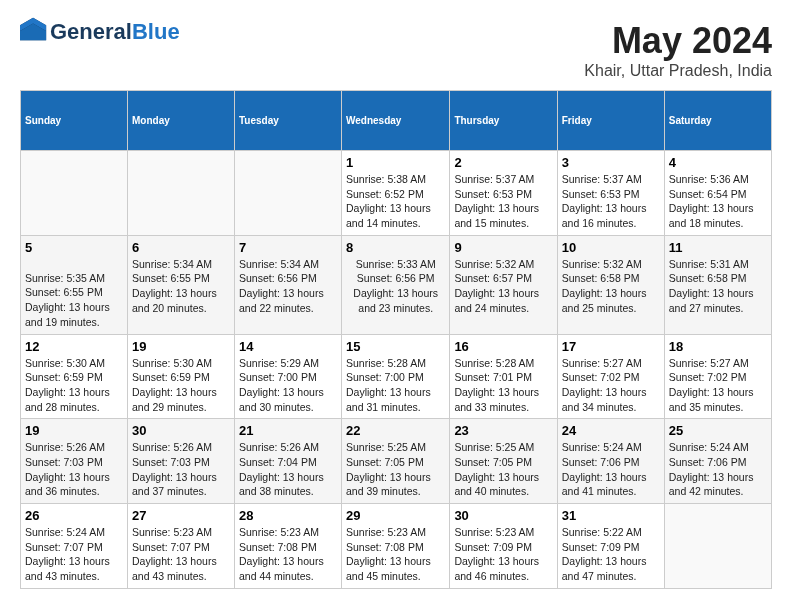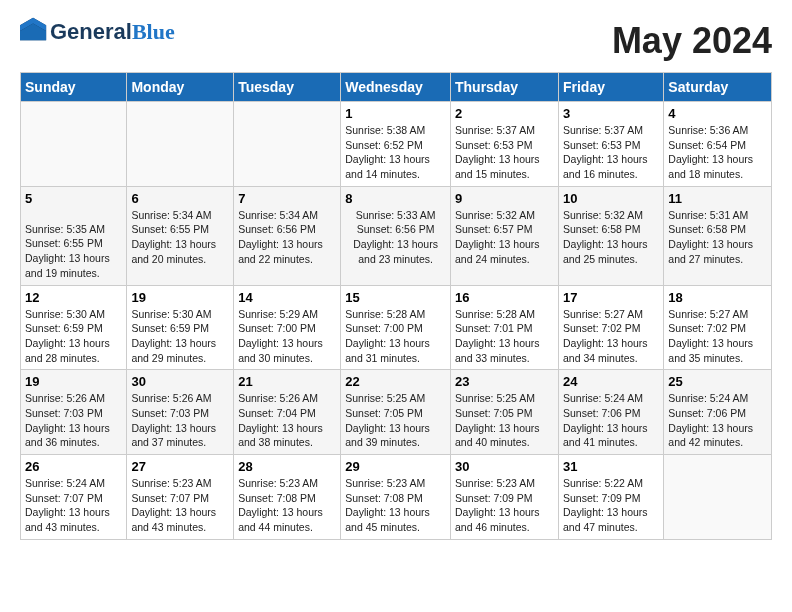--- a/index.html
+++ b/index.html
@@ -39,23 +39,23 @@
       color: #444;
     }
     table {
       width: 100%;
       border-collapse: collapse;
       font-size: 11px;
     }
     thead tr th {
       background-color: #1a6bb5;
       color: #fff;
-      padding: 6px 4px;
+      padding: 24px 4px;
       text-align: left;
-      font-size: 14px;
+      font-size: 10px;
       border: 1px solid #ccc;
     }
     tbody tr td {
       border: 1px solid #ccc;
       vertical-align: top;
       padding: 4px;
       width: 113px;
       min-height: 80px;
       background: #fff;
     }
@@ -82,25 +82,26 @@
 <div class="header">
   <div class="logo">
     <svg class="logo-icon" viewBox="0 0 30 30">
       <rect x="0" y="0" width="28" height="28" fill="white"></rect>
       <polygon points="14,2 28,10 28,26 0,26 0,10" fill="#1a3a5c"></polygon>
       <polygon points="14,2 28,10 28,16 14,8 0,16 0,10" fill="#2176c7"></polygon>
       <polygon points="14,8 28,16 28,26 0,26 0,16" fill="#1a6bb5"></polygon>
     </svg>
     <div style="display:flex;flex-direction:row;line-height:1.1;">
       <span style="font-size:22px;font-weight:bold;color:#1a3a5c;">General</span>
-      <span style="font-size:22px;font-weight:bold;color:#2176c7;font-family:Liberation Serif, serif;">Blue</span>
+      <span style="font-size:22px;font-weight:bold;color:#2176c7;">Blue</span>
     </div>
   </div>
   <div class="title-block">
     <div class="month-title">May 2024</div>
+    <div class="location">Khair, Uttar Pradesh, India</div>
   </div>
 </div>
 
 <table>
   <thead>
     <tr>
     <th>Sunday</th>
         <th>Monday</th>
         <th>Tuesday</th>
         <th>Wednesday</th>

